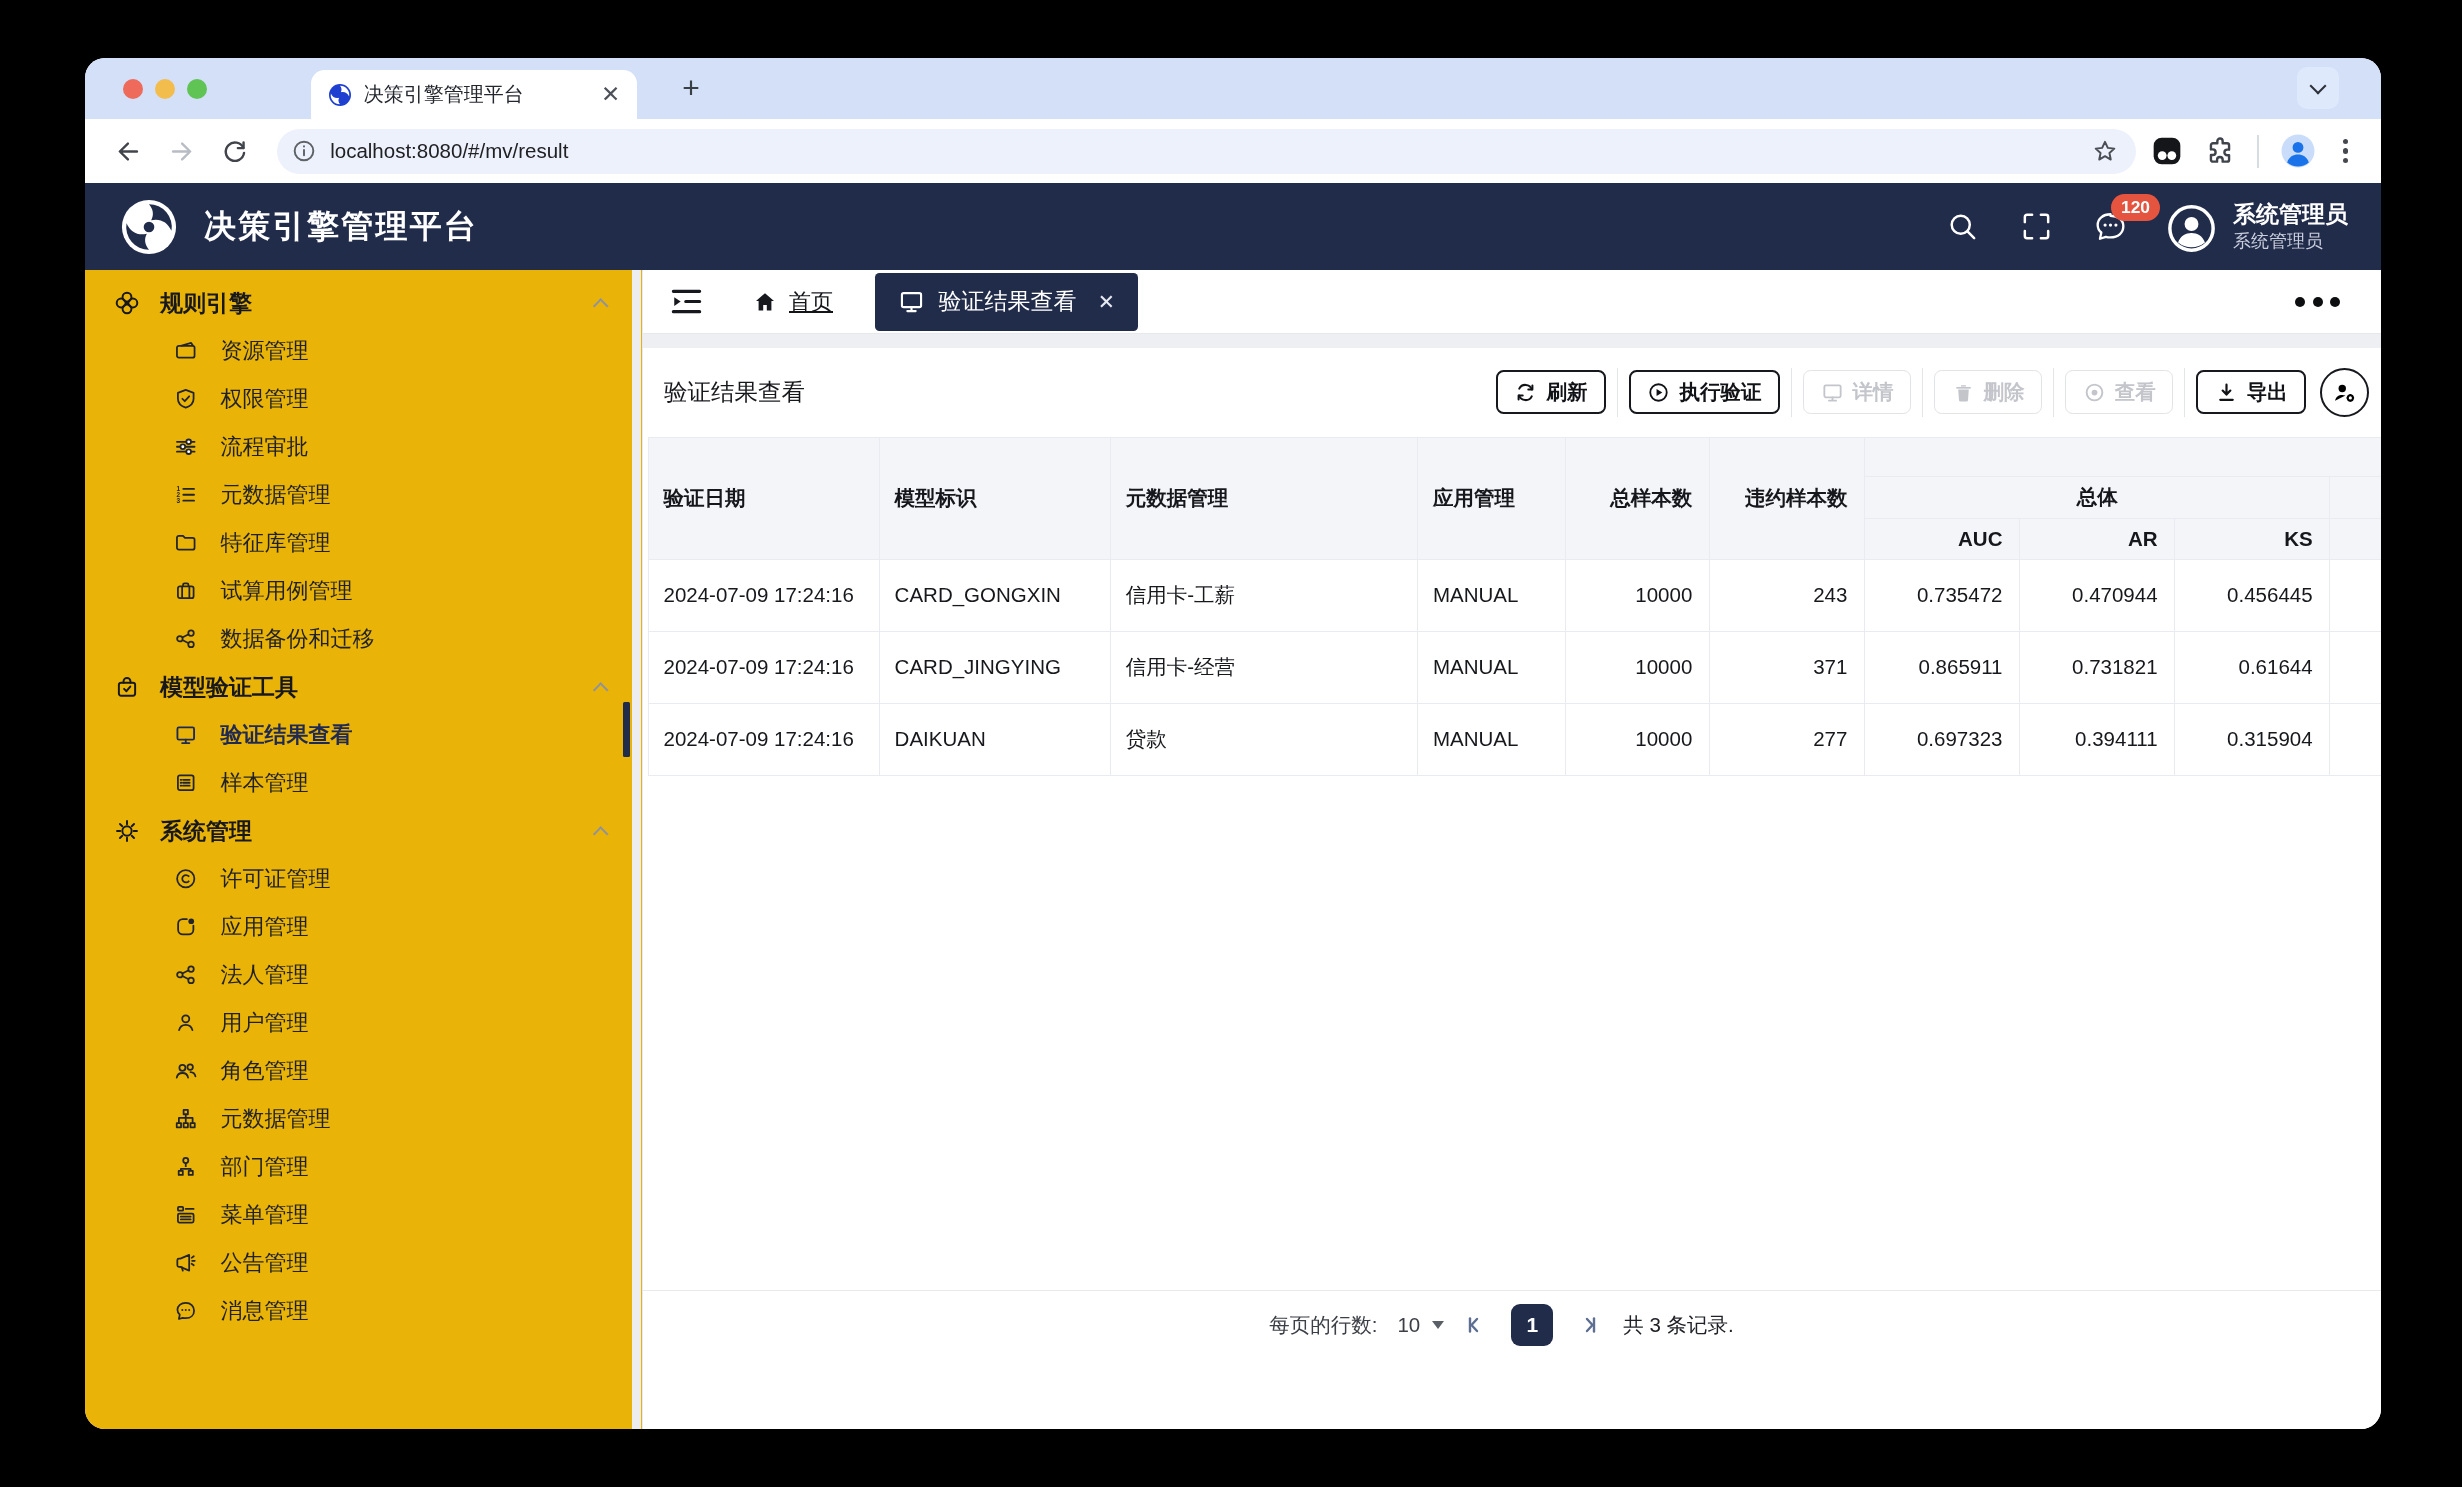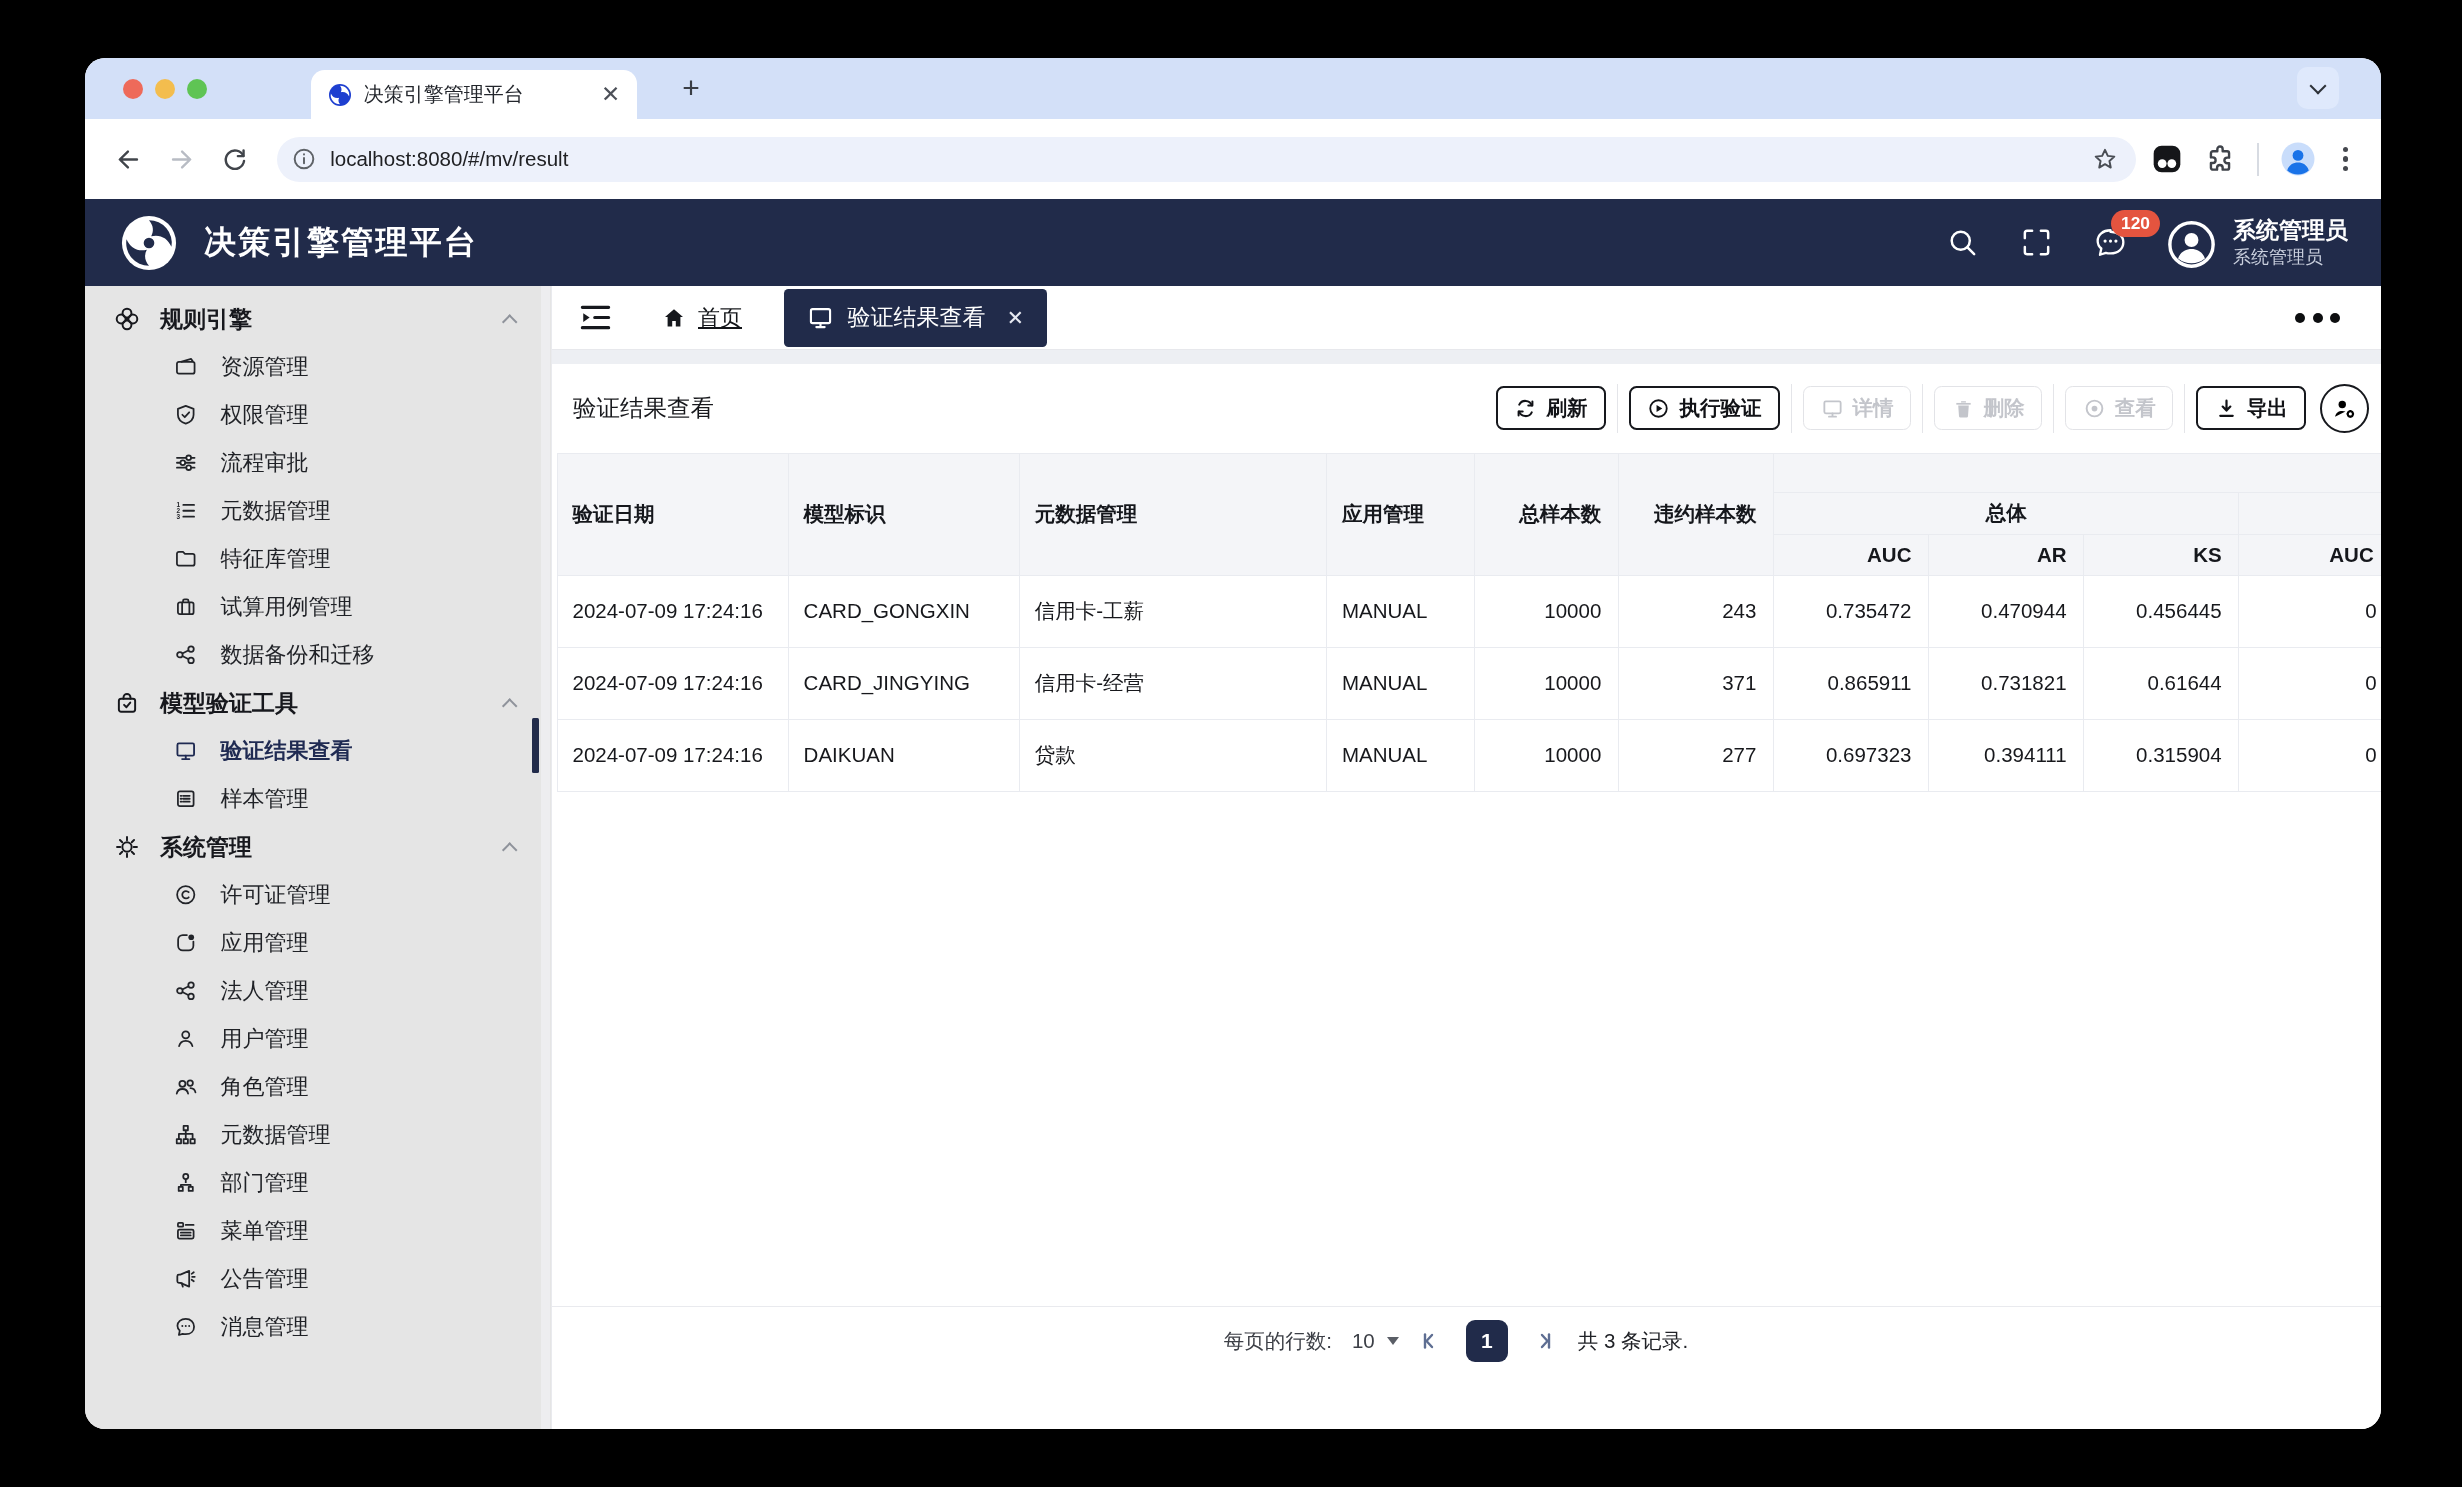--- a/index.html
+++ b/index.html
@@ -13,21 +13,21 @@
   .light.r { background:#ee6a5a; } .light.y { background:#f3bd4e; } .light.g { background:#5fc454; }
   .btab { position:absolute; left:226px; bottom:0; width:326px; height:49px; background:#fff; border-radius:13.6px 13.6px 0 0; display:flex; align-items:center; padding:0 16.7px; }
   .btab .fav { width:24px; height:24px; flex:none; }
   .btab .ttl { font-size:20px; color:#23262c; margin-left:12px; flex:1; white-space:nowrap; overflow:hidden; }
   .btab .x { font-size:23px; color:#4c5058; margin-left:7.6px; }
   .newtab { position:absolute; left:588px; top:12px; width:36px; height:36px; display:flex; align-items:center; justify-content:center; font-size:30px; color:#3a3e45; }
   .strip-chev { position:absolute; right:42px; top:9px; width:42px; height:42px; background:#dfe9fc; border-radius:10.6px; display:flex; align-items:center; justify-content:center; }
   .chev { width:12px; height:12px; border-right:2.7px solid #2e3238; border-bottom:2.7px solid #2e3238; transform:rotate(45deg); margin-top:-4.5px; }
 
   
-  .urlbar { height:80px; background:#fff; display:flex; align-items:center; padding:16px 27px; flex:none; }
+  .urlbar { height:64px; background:#fff; display:flex; align-items:center; padding:16px 27px; flex:none; }
   .nav-ic { width:33px; height:33px; margin-right:20px; flex:none; display:flex; align-items:center; justify-content:center; }
   .pill { flex:1; height:45px; background:#edf1fb; border-radius:23px; display:flex; align-items:center; padding:0 18px 0 13.6px; margin:0 15px 0 6px; min-width:0; }
   .pill .url { font-size:20.5px; color:#202124; margin-left:13.6px; flex:1; white-space:nowrap; }
   .chrome-right { display:flex; align-items:center; gap:21px; flex:none; }
   .vsep { width:1.5px; height:33px; background:#d7dbe2; }
   .kebab { display:flex; flex-direction:column; gap:4.5px; padding:0 6px; }
   .kebab i { width:5.3px; height:5.3px; border-radius:50%; background:#45484e; }
 
   
   .appheader { height:87px; background:#212b4a; display:flex; align-items:center; padding:0 33px 0 35px; flex:none; color:#fff; }
@@ -35,21 +35,21 @@
   .apptitle { font-size:32px; font-weight:bold; letter-spacing:2.3px; margin-left:26px; white-space:nowrap; }
   .hright { margin-left:auto; display:flex; align-items:center; gap:39px; }
   .hic { width:35px; height:35px; position:relative; }
   .badge { position:absolute; top:-15px; left:18px; background:#e4543f; color:#fff; font-size:17.4px; font-weight:bold; padding:3px 10px; border-radius:16.7px; line-height:1.2; }
   .userblk { display:flex; align-items:flex-end; gap:17px; }
   .uname { font-size:23px; font-weight:bold; line-height:1.3; }
   .urole { font-size:18px; color:#c9cfdd; line-height:1.3; }
 
   
   .appbody { flex:1; display:flex; min-height:0; }
-  .sidebar { width:467px; flex:none; background:#e5e5e5; position:relative; border-right:1.5px solid #e9eaee; overflow:hidden; padding-top:9px; }
+  .sidebar { width:558px; flex:none; background:#eab308; position:relative; border-right:1.5px solid #e9eaee; overflow:hidden; padding-top:9px; }
   .mrow { height:48px; display:flex; align-items:center; position:relative; }
   .mrow .lbl { white-space:nowrap; }
   .mrow.section { padding-left:29px; }
   .mrow.section .mic { width:26px; height:26px; color:#17181d; flex:none; }
   .mrow.section .lbl { margin-left:20px; font-size:23px; font-weight:bold; color:#17181d; }
   .mrow.child { padding-left:89px; }
   .mrow.child .mic { width:23.5px; height:23.5px; color:#222429; flex:none; }
   .mrow.child .lbl { margin-left:23px; font-size:22px; color:#1f2126; }
   .mrow.active .mic, .mrow.active .lbl { color:#1f2a52; }
   .mrow.active .lbl { font-weight:bold; }

